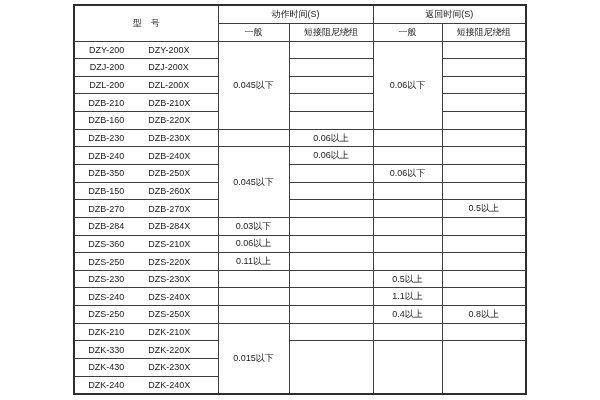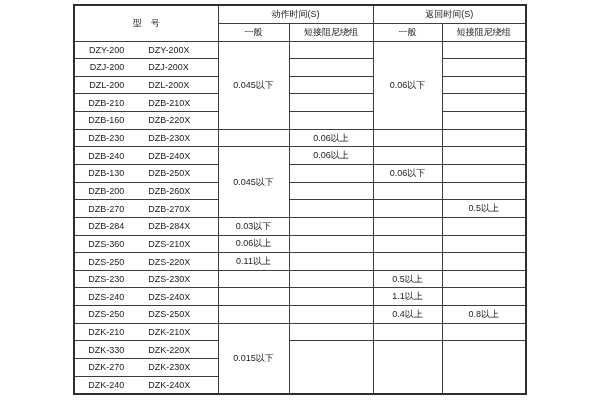--- a/index.html
+++ b/index.html
@@ -142,32 +142,32 @@
             </div>
           </td>
           <td rowspan="4">0.045以下</td>
           <td>0.06以上</td>
           <td></td>
           <td></td>
         </tr>
         <tr>
           <td>
             <div class="model-pair">
-              <span>DZB-130</span>
+              <span>DZB-350</span>
               <span>DZB-250X</span>
             </div>
           </td>
           <td></td>
           <td>0.06以下</td>
           <td></td>
         </tr>
         <tr>
           <td>
             <div class="model-pair">
-              <span>DZB-200</span>
+              <span>DZB-150</span>
               <span>DZB-260X</span>
             </div>
           </td>
           <td></td>
           <td></td>
           <td></td>
         </tr>
         <tr>
           <td>
             <div class="model-pair">
@@ -270,21 +270,21 @@
               <span>DZK-220X</span>
             </div>
           </td>
           <td rowspan="3"></td>
           <td rowspan="3"></td>
           <td rowspan="3"></td>
         </tr>
         <tr>
           <td>
             <div class="model-pair">
-              <span>DZK-270</span>
+              <span>DZK-430</span>
               <span>DZK-230X</span>
             </div>
           </td>
         </tr>
         <tr>
           <td>
             <div class="model-pair">
               <span>DZK-240</span>
               <span>DZK-240X</span>
             </div>

